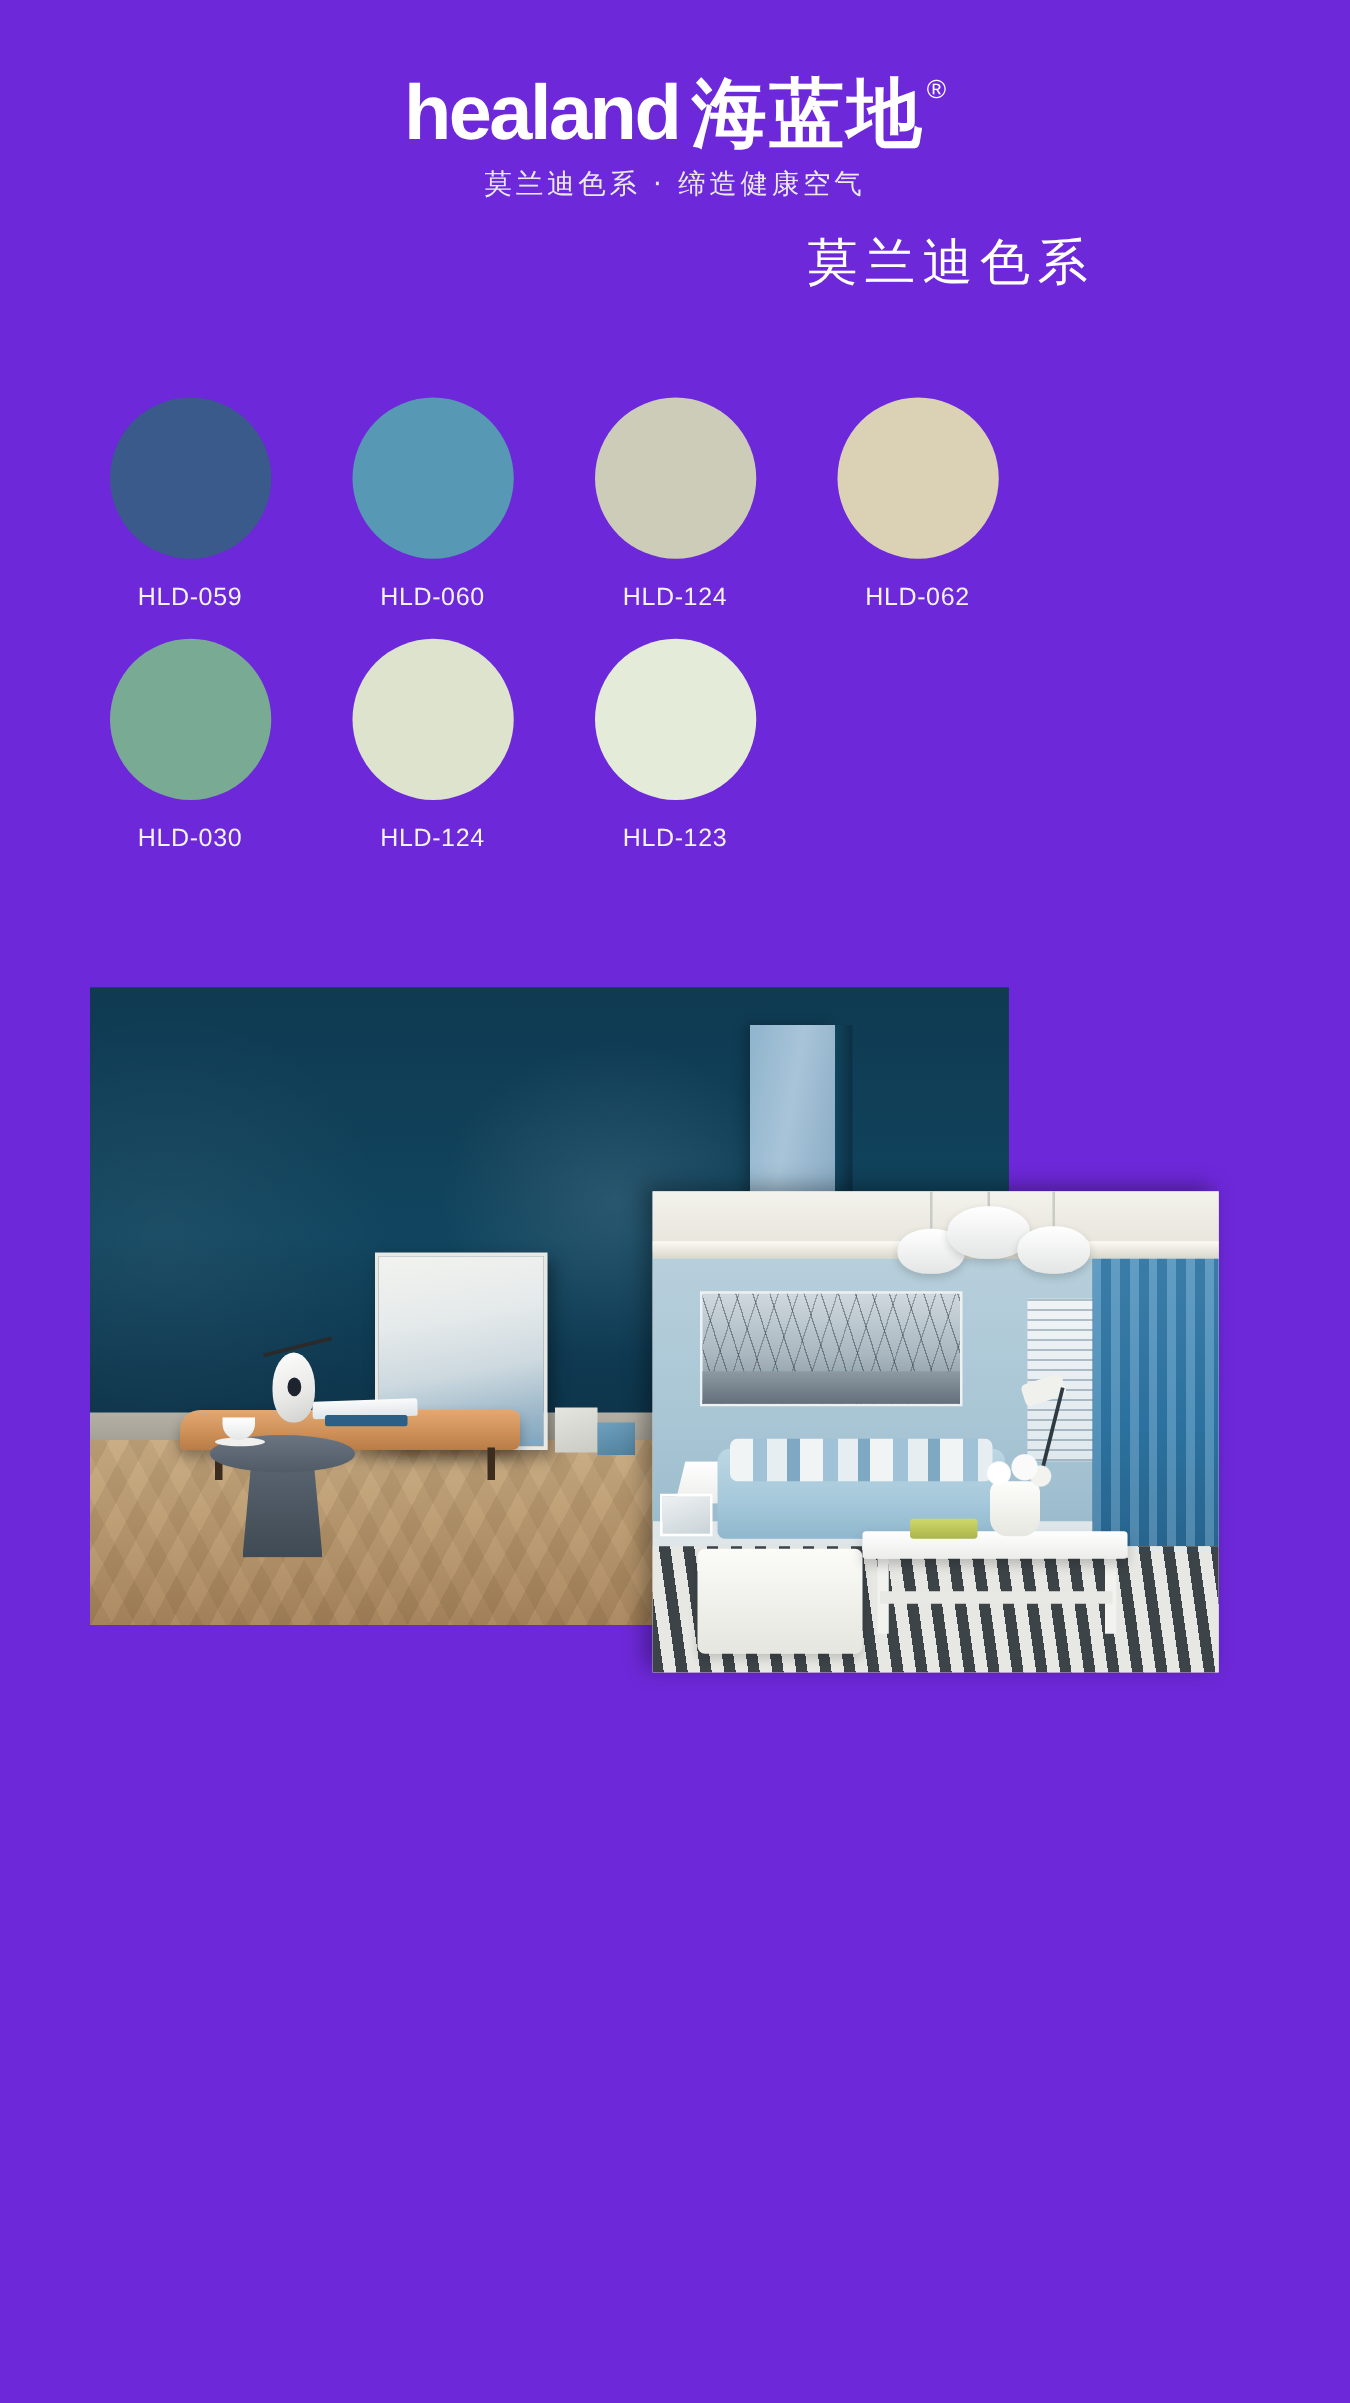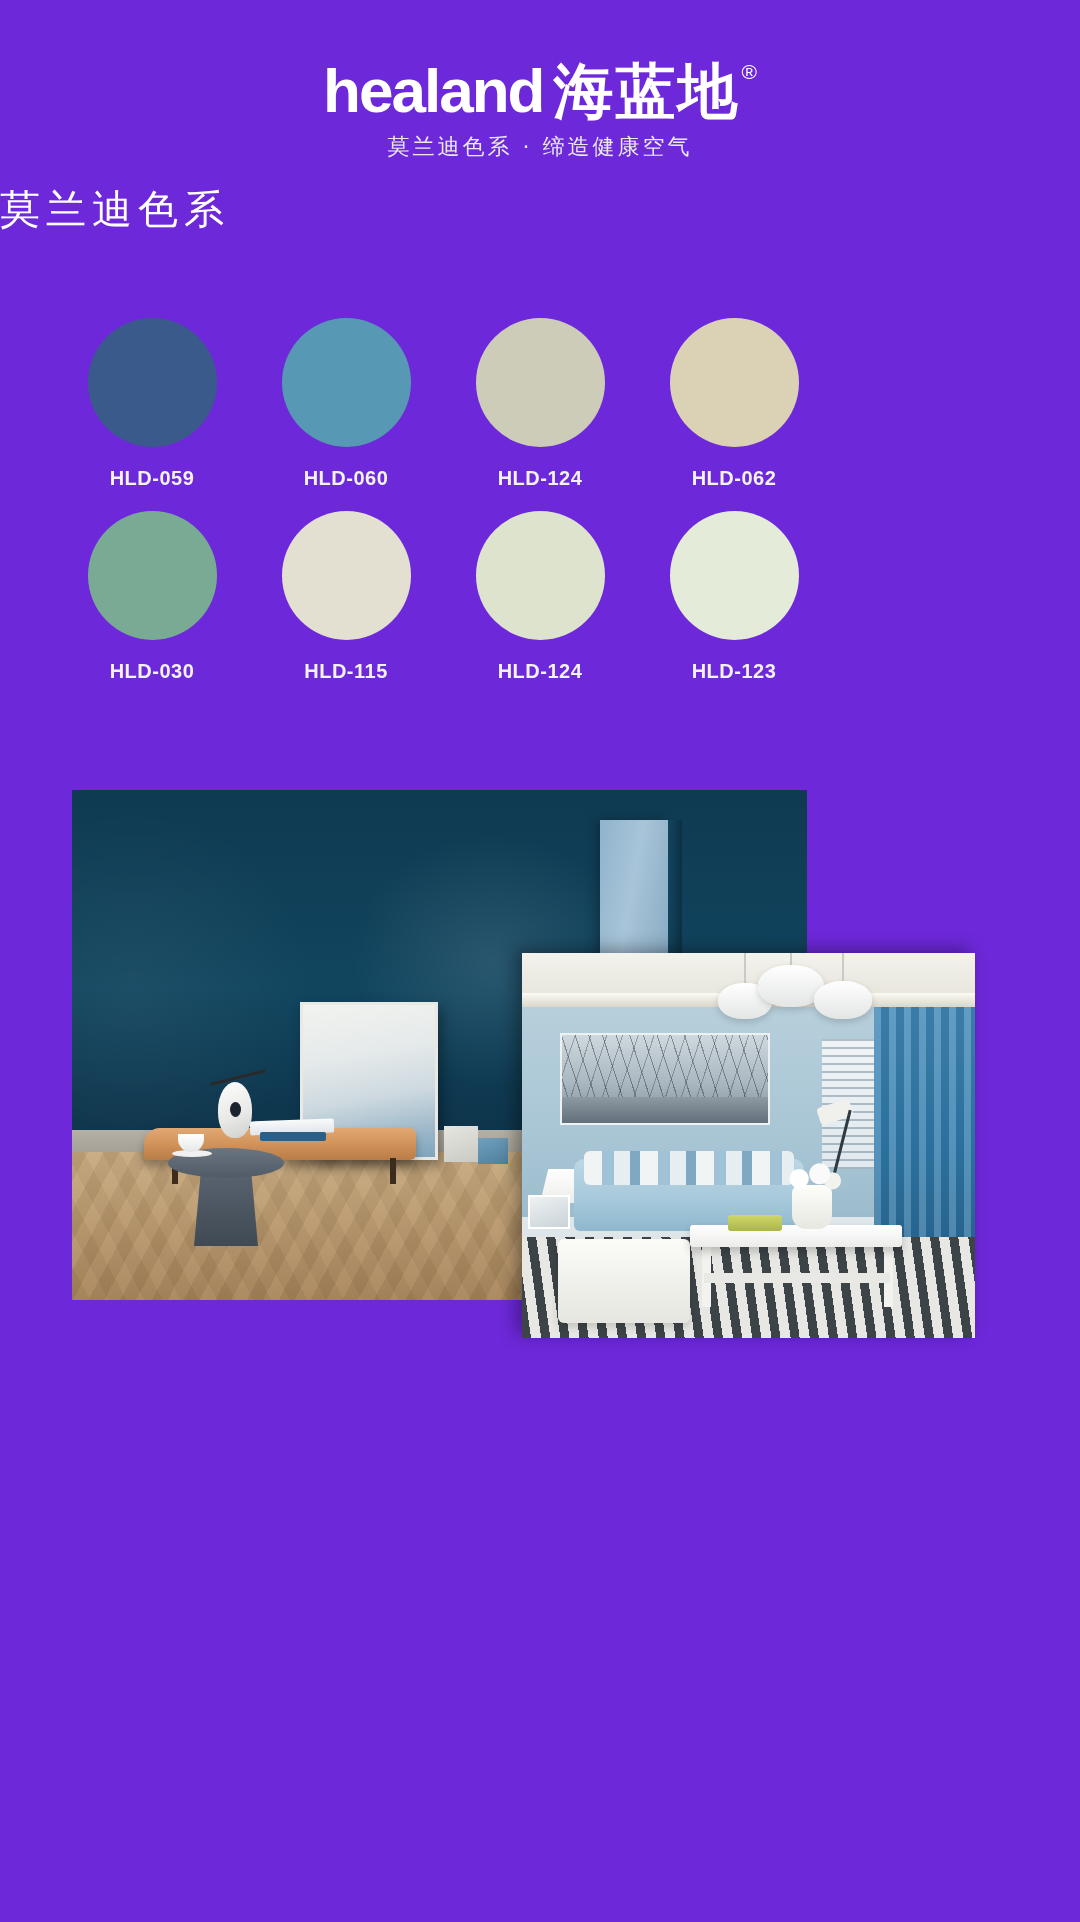--- a/index.html
+++ b/index.html
@@ -30,30 +30,30 @@
   }
   .logo-reg {
     color:#fff; font-size:21px; line-height:24px; margin-top:2px; margin-left:2px;
   }
   .tagline {
     position:absolute; top:132px; left:0; width:1080px; text-align:center;
     color:#e9e9e9; font-size:22px; letter-spacing:3px;
     font-family:"DejaVu Sans","Liberation Sans", sans-serif;
   }
   .series-title {
-    position:absolute; top:182px; left:0; width:876px; text-align:left;
+    position:absolute; top:182px; left:0; width:876px; text-align:right;
     color:#ffffff; font-size:40px; letter-spacing:6px; font-weight:400;
     font-family:"DejaVu Sans","Liberation Sans", sans-serif;
   }
 
   
   .swatch-grid {
     position:absolute; top:318px; left:55px; width:970px;
   }
-  .swatch-row { display:flex; justify-content:flex-start;font-weight:bold; }
+  .swatch-row { display:flex; justify-content:flex-start; }
   .swatch-row + .swatch-row { margin-top:21px; }
   .swatch-cell {
     width:194px; display:flex; flex-direction:column; align-items:center;
   }
   .swatch-dot {
     width:129px; height:129px; border-radius:50%;
   }
   .swatch-label {
     margin-top:20px; color:#f2f2f2; font-size:20px; letter-spacing:0.5px;
     font-family:"Liberation Sans", sans-serif;
@@ -334,24 +334,20 @@
       <div class="swatch-cell">
         <div class="swatch-dot" style="background: rgb(219, 210, 181);"></div>
         <div class="swatch-label">HLD-062</div>
       </div>
     </div>
 
     <div class="swatch-row">
       <div class="swatch-cell">
         <div class="swatch-dot" style="background: rgb(121, 171, 148);"></div>
         <div class="swatch-label">HLD-030</div>
-      </div>
-      <div class="swatch-cell">
-        <div class="swatch-dot" style="background: rgb(227, 223, 209);"></div>
-        <div class="swatch-label">HLD-115</div>
       </div>
       <div class="swatch-cell">
         <div class="swatch-dot" style="background: rgb(221, 227, 205);"></div>
         <div class="swatch-label">HLD-124</div>
       </div>
       <div class="swatch-cell">
         <div class="swatch-dot" style="background: rgb(228, 235, 216);"></div>
         <div class="swatch-label">HLD-123</div>
       </div>
     </div>

